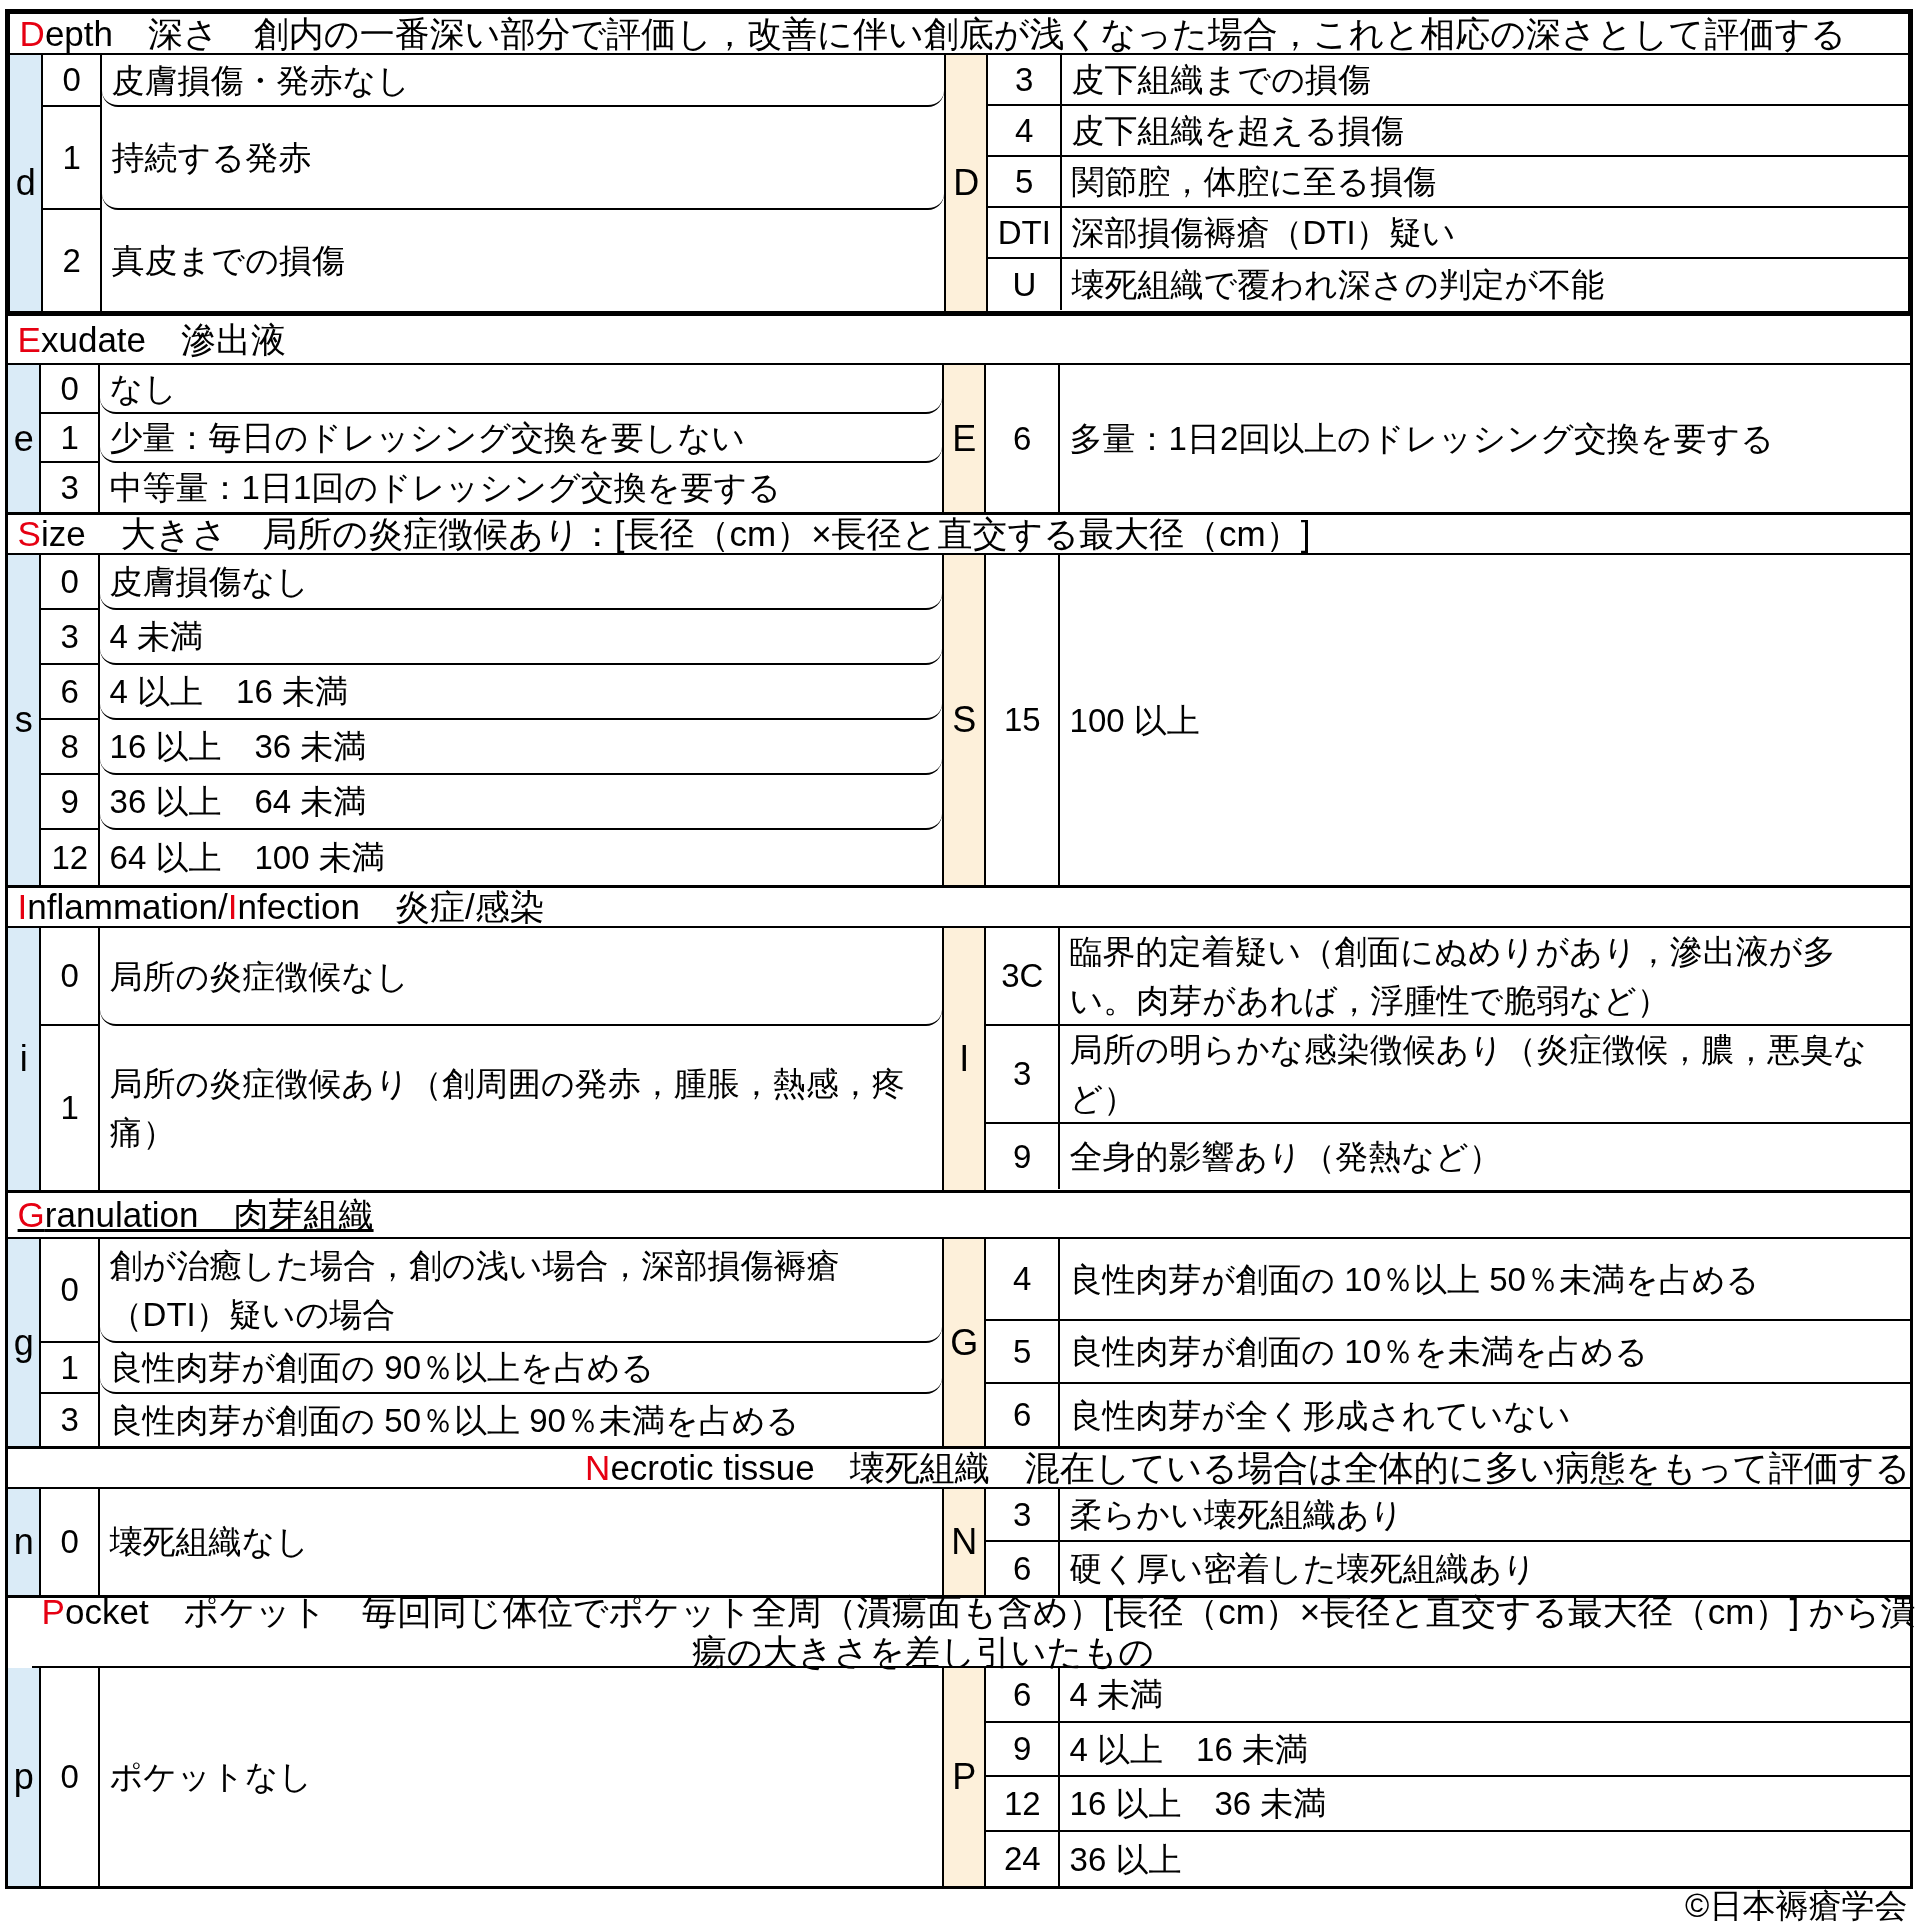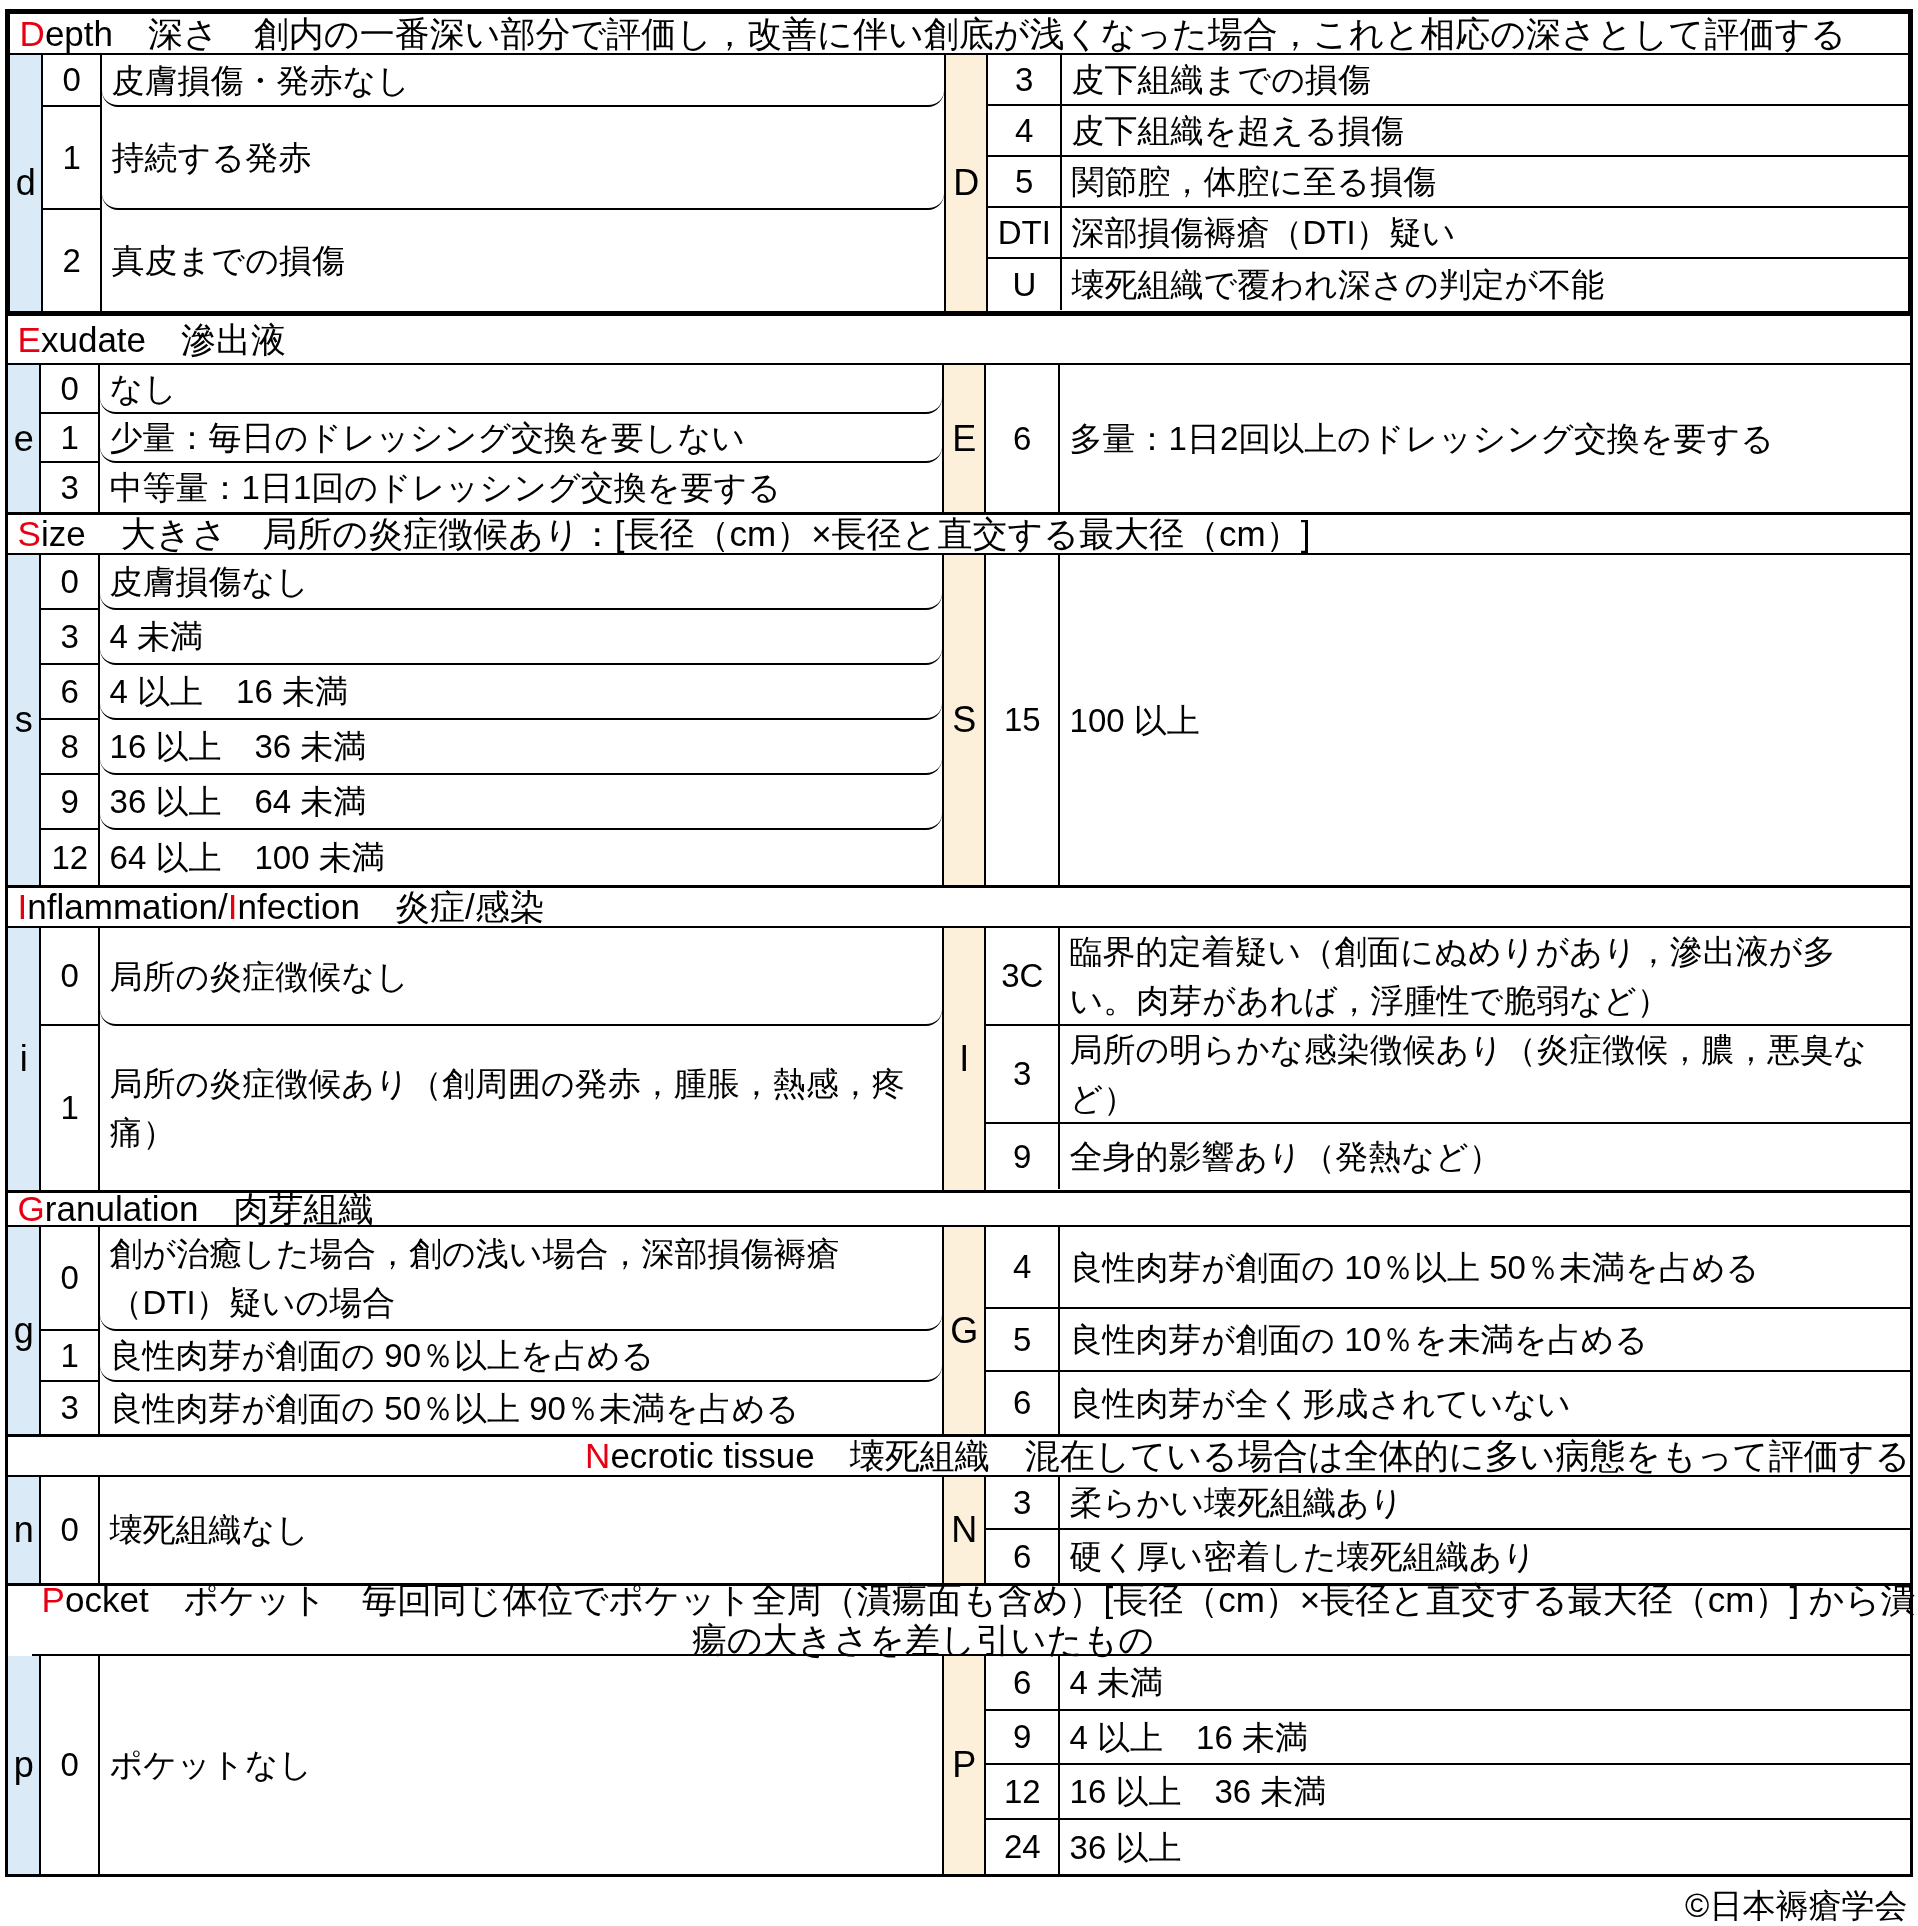--- a/index.html
+++ b/index.html
@@ -244,21 +244,21 @@
             <div class="r-row" style="height: 65px;">
               <div class="r-score">9</div>
               <div class="r-desc">
                 <span>全身的影響あり（発熱など）</span>
               </div>
             </div>
           </div>
         </div>
       </section>
       <section class="sec">
-        <div class="hdr" style="height: 34px;">
+        <div class="hdr" style="height: 46px; text-decoration: underline;">
           <div class="hline"><span class="red">G</span><span>ranulation　肉芽組織</span></div>
         </div>
         <div class="body">
           <div class="c-blue">
             <span>g</span>
           </div>
           <div class="c-score">
             <div class="cell" style="height: 104px;">0</div>
             <div class="cell" style="height: 51px;">1</div>
             <div class="cell" style="height: 52px;">3</div>

